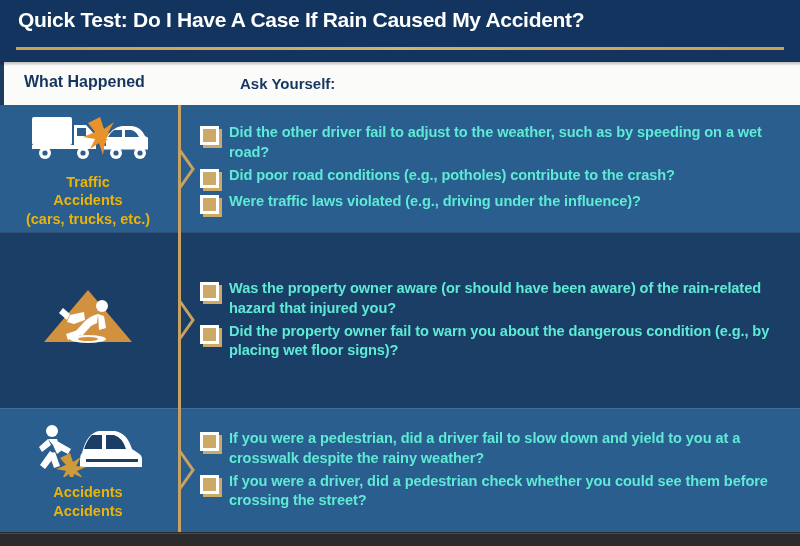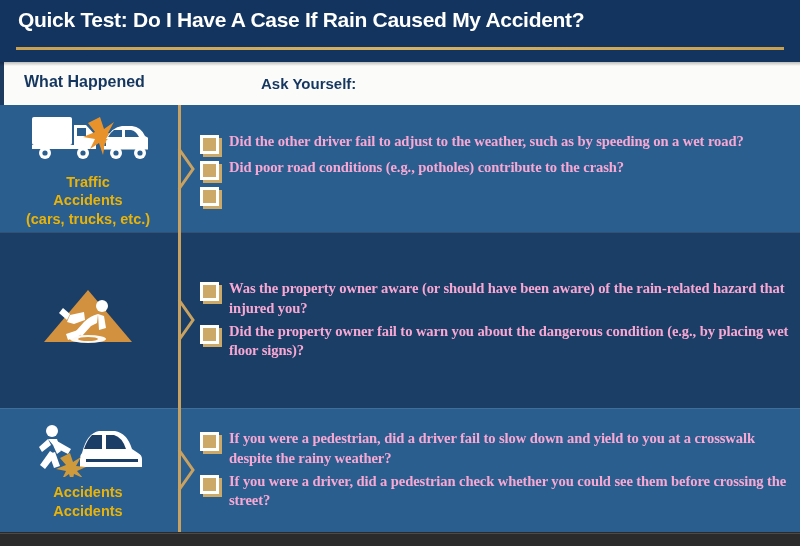--- a/index.html
+++ b/index.html
@@ -43,21 +43,20 @@
   }
   .col-h1 {
     position:absolute; left:20px; top:11px;
     font-size:16px; font-weight:bold; color:#14365f;
     white-space:nowrap;
   }
   .col-h2 {
     position:absolute; left:236px; top:13px;
     font-size:15px; font-weight:bold; color:#14365f;
     white-space:nowrap;
-    margin-left:21px;
   }
 
   
   .row {
     position:absolute; left:0; width:800px;
     overflow:hidden;
   }
   .row.r0 { top:105px;  height:127px; background:#2a5e8e; }
   .row.r1 { top:232px;  height:176px; background:#1b3e66; }
   .row.r2 { top:408px;  height:124px; background:#2a5e8e; }
@@ -109,24 +108,23 @@
     width:19px; height:19px;
     background:#cda968;
   }
   .checkbox .box {
     position:absolute; left:0; top:0;
     width:19px; height:19px;
     border:3px solid #ffffff;
     background:transparent;
   }
   .q-text {
-    font-size:14.6px; font-weight:bold; color:#f9a8d4;
+    font-size:14.6px; font-weight:bold; color:#5eead4;
     line-height:1.33;
     letter-spacing:-0.1px;
-    font-family:Liberation Serif, serif;
   }
 
   
   .bottom-strip {
     position:absolute; left:0; top:532px; width:800px; height:14px;
     background:#2b2b2b;
   }
   .bottom-strip .hl {
     position:absolute; left:0; top:1px; width:800px; height:1px;
     background:#4a4a4a;
@@ -195,20 +193,21 @@
             <span class="shadow"></span>
             <span class="box"></span>
           </span>
         <span class="q-text">Did poor road conditions (e.g., potholes) contribute to the crash?</span>
       </div>
       <div class="check-item">
         <span class="checkbox">
             <span class="shadow"></span>
             <span class="box"></span>
           </span>
+        <span class="q-text">Were traffic laws violated (e.g., driving under the influence)?</span>
       </div>
     </div>
   </div>
 
   <div class="row r1">
     <div class="row-sep" style="top:0"></div>
     <div class="left-col">
       <svg class="cat-icon small" viewBox="0 0 96 62">
         <path d="M48 4 L92 56 H4 Z" fill="#d1913f"></path>
         <circle cx="62" cy="20" r="6" fill="#ffffff"></circle>

